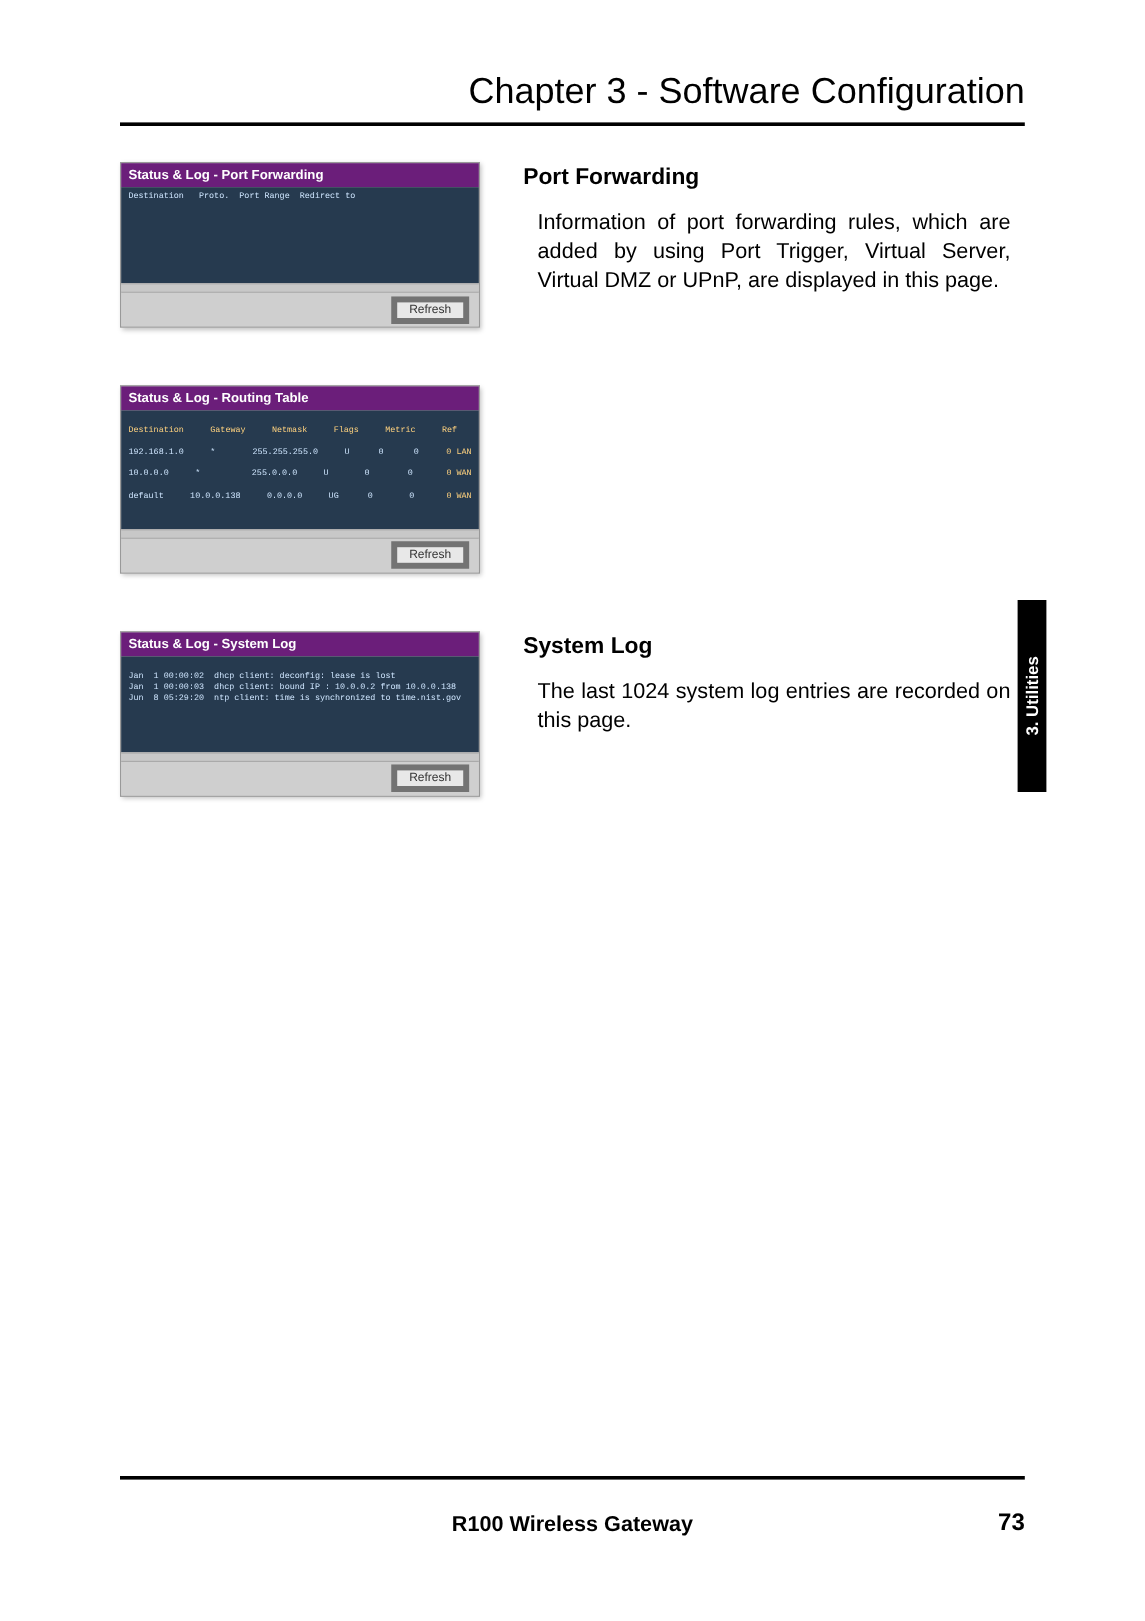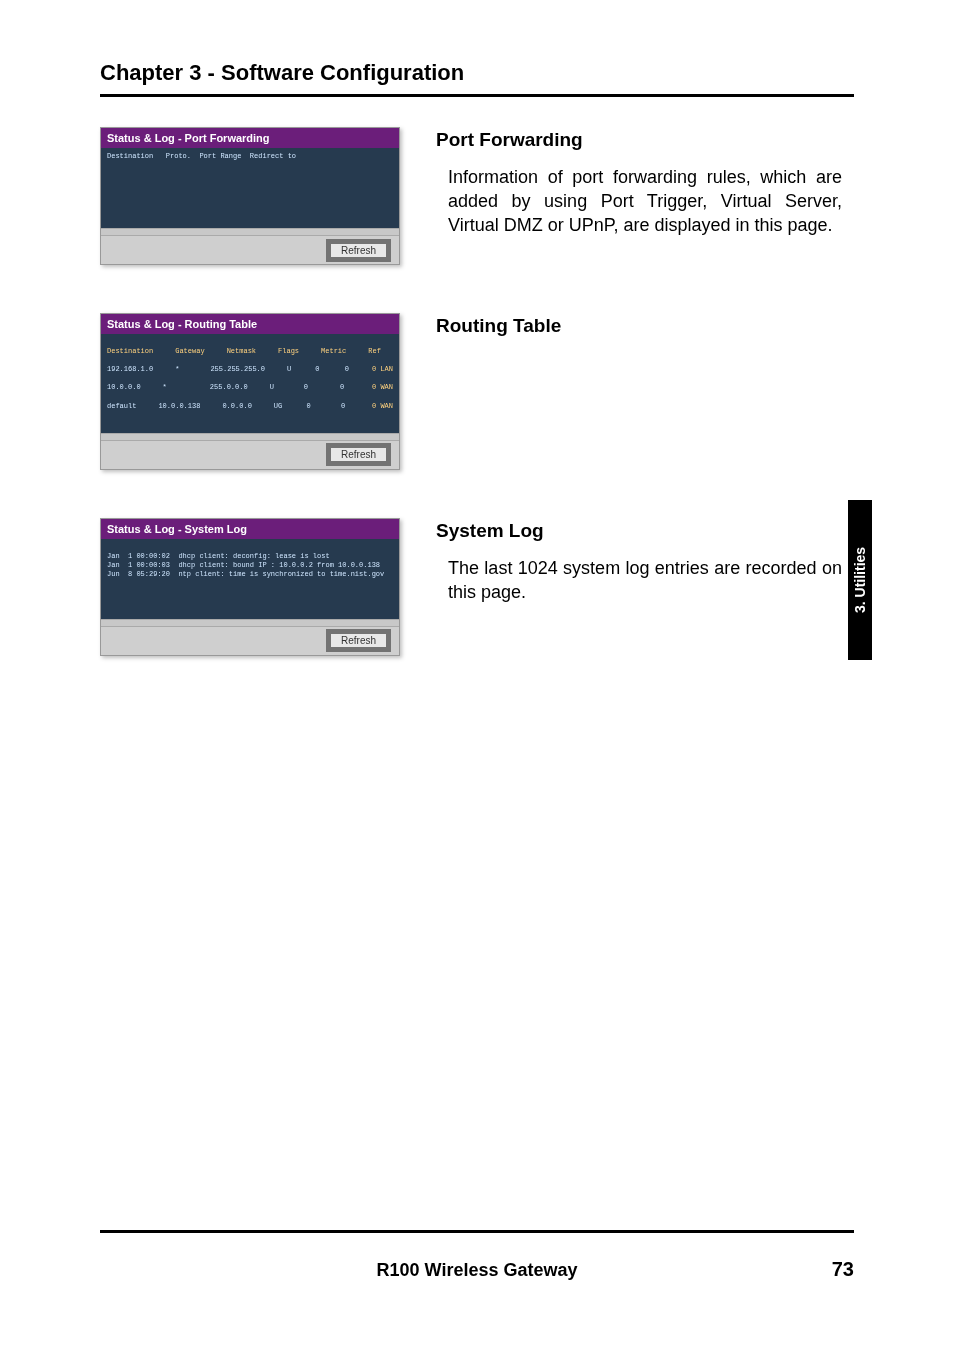--- a/index.html
+++ b/index.html
@@ -13,23 +13,23 @@
     position: relative;
   }
   .page {
     position: relative;
     width: 954px;
     height: 1351px;
     box-sizing: border-box;
     padding: 60px 100px 80px 100px;
   }
   .chapter-title {
-    text-align: left;
-    font-size: 22px;
-    font-weight: bold;
+    text-align: right;
+    font-size: 30px;
+    font-weight: normal;
     margin: 0 0 8px 0;
   }
   .thick-rule {
     border: none;
     border-top: 3px solid #000;
     margin: 0 0 30px 0;
   }
   .bottom-rule {
     position: absolute;
     left: 100px;
@@ -190,21 +190,20 @@
 <span class="c0">default</span><span class="c1">10.0.0.138</span><span class="c2">0.0.0.0</span><span class="c3">UG</span><span class="c4">0</span><span class="c5">0</span><span class="c6 rt-interface">0 WAN</span>
 </span>
         </div>
         <div class="shot-thin"></div>
         <div class="shot-footer">
           <button class="btn">Refresh</button>
         </div>
       </div>
     </div>
     <div class="text-col">
-      <h3>Routing Table</h3>
     </div>
   </div>
 
   <div class="section">
     <div class="shot-box">
       <div class="shot-frame">
         <div class="shot-header">Status &amp; Log - System Log</div>
         <div class="shot-body">
 <span>Jan  1 00:00:02  dhcp client: deconfig: lease is lost</span>
 <span>Jan  1 00:00:03  dhcp client: bound IP : 10.0.0.2 from 10.0.0.138</span>

